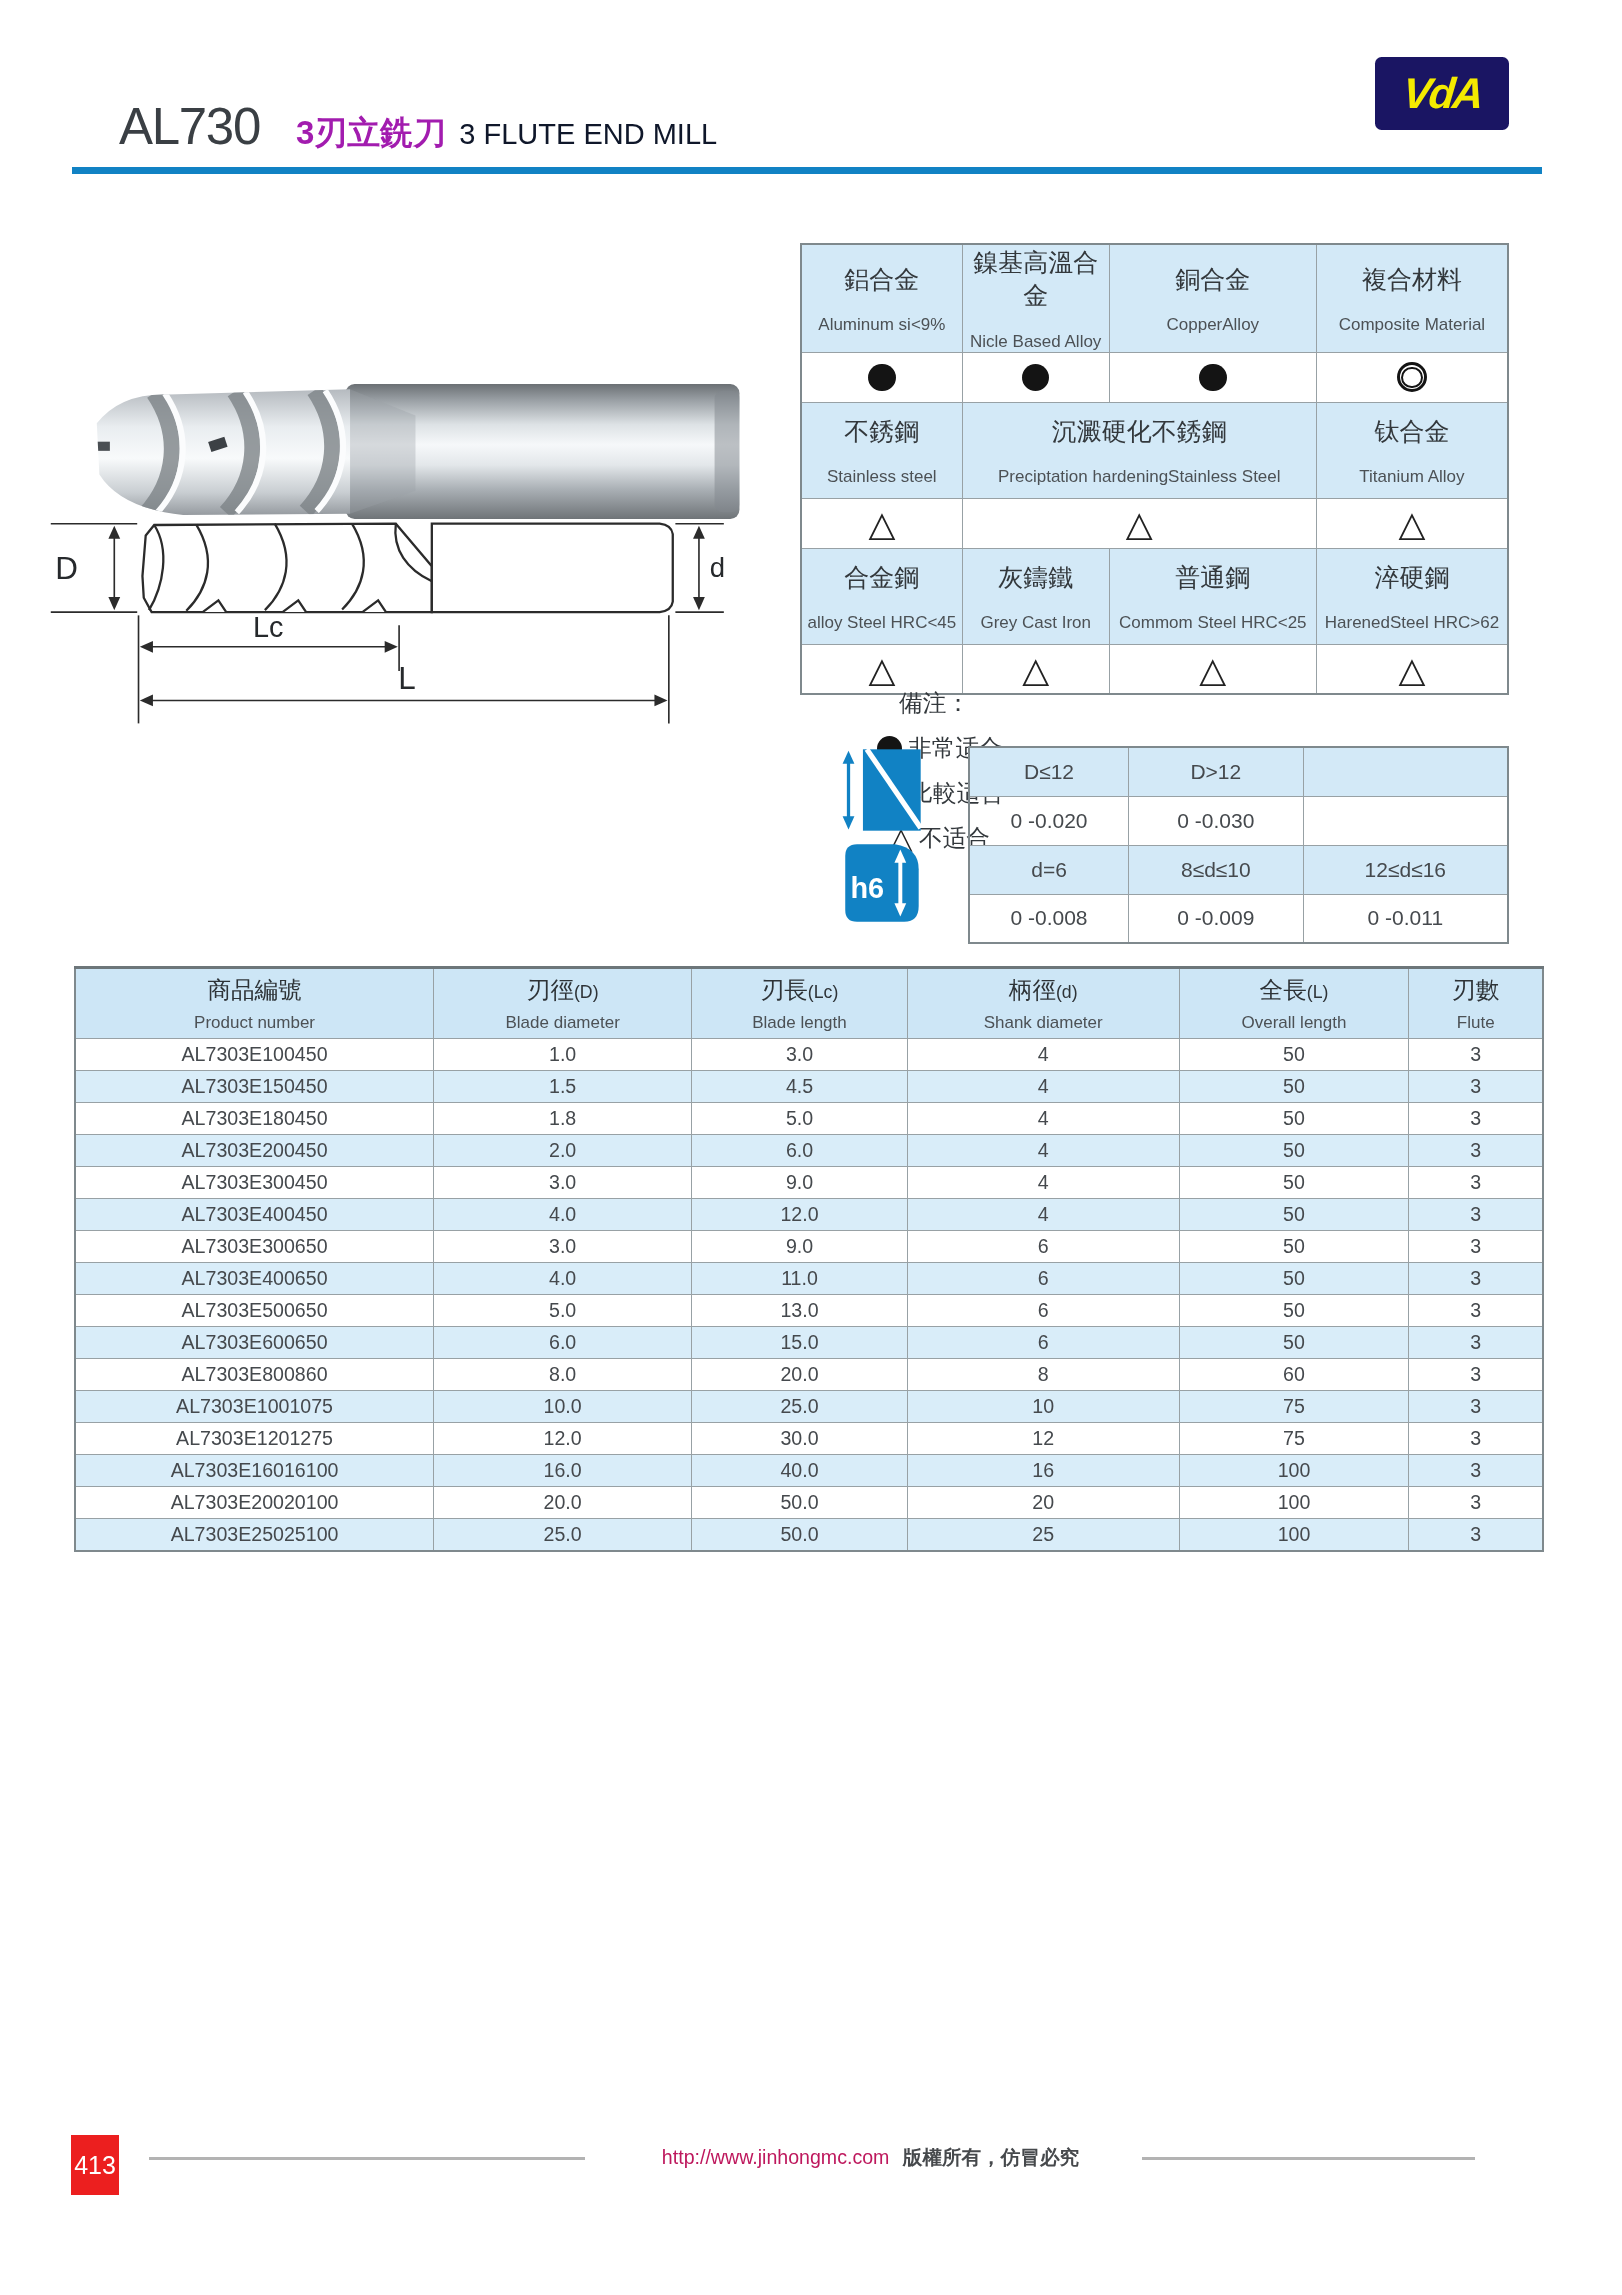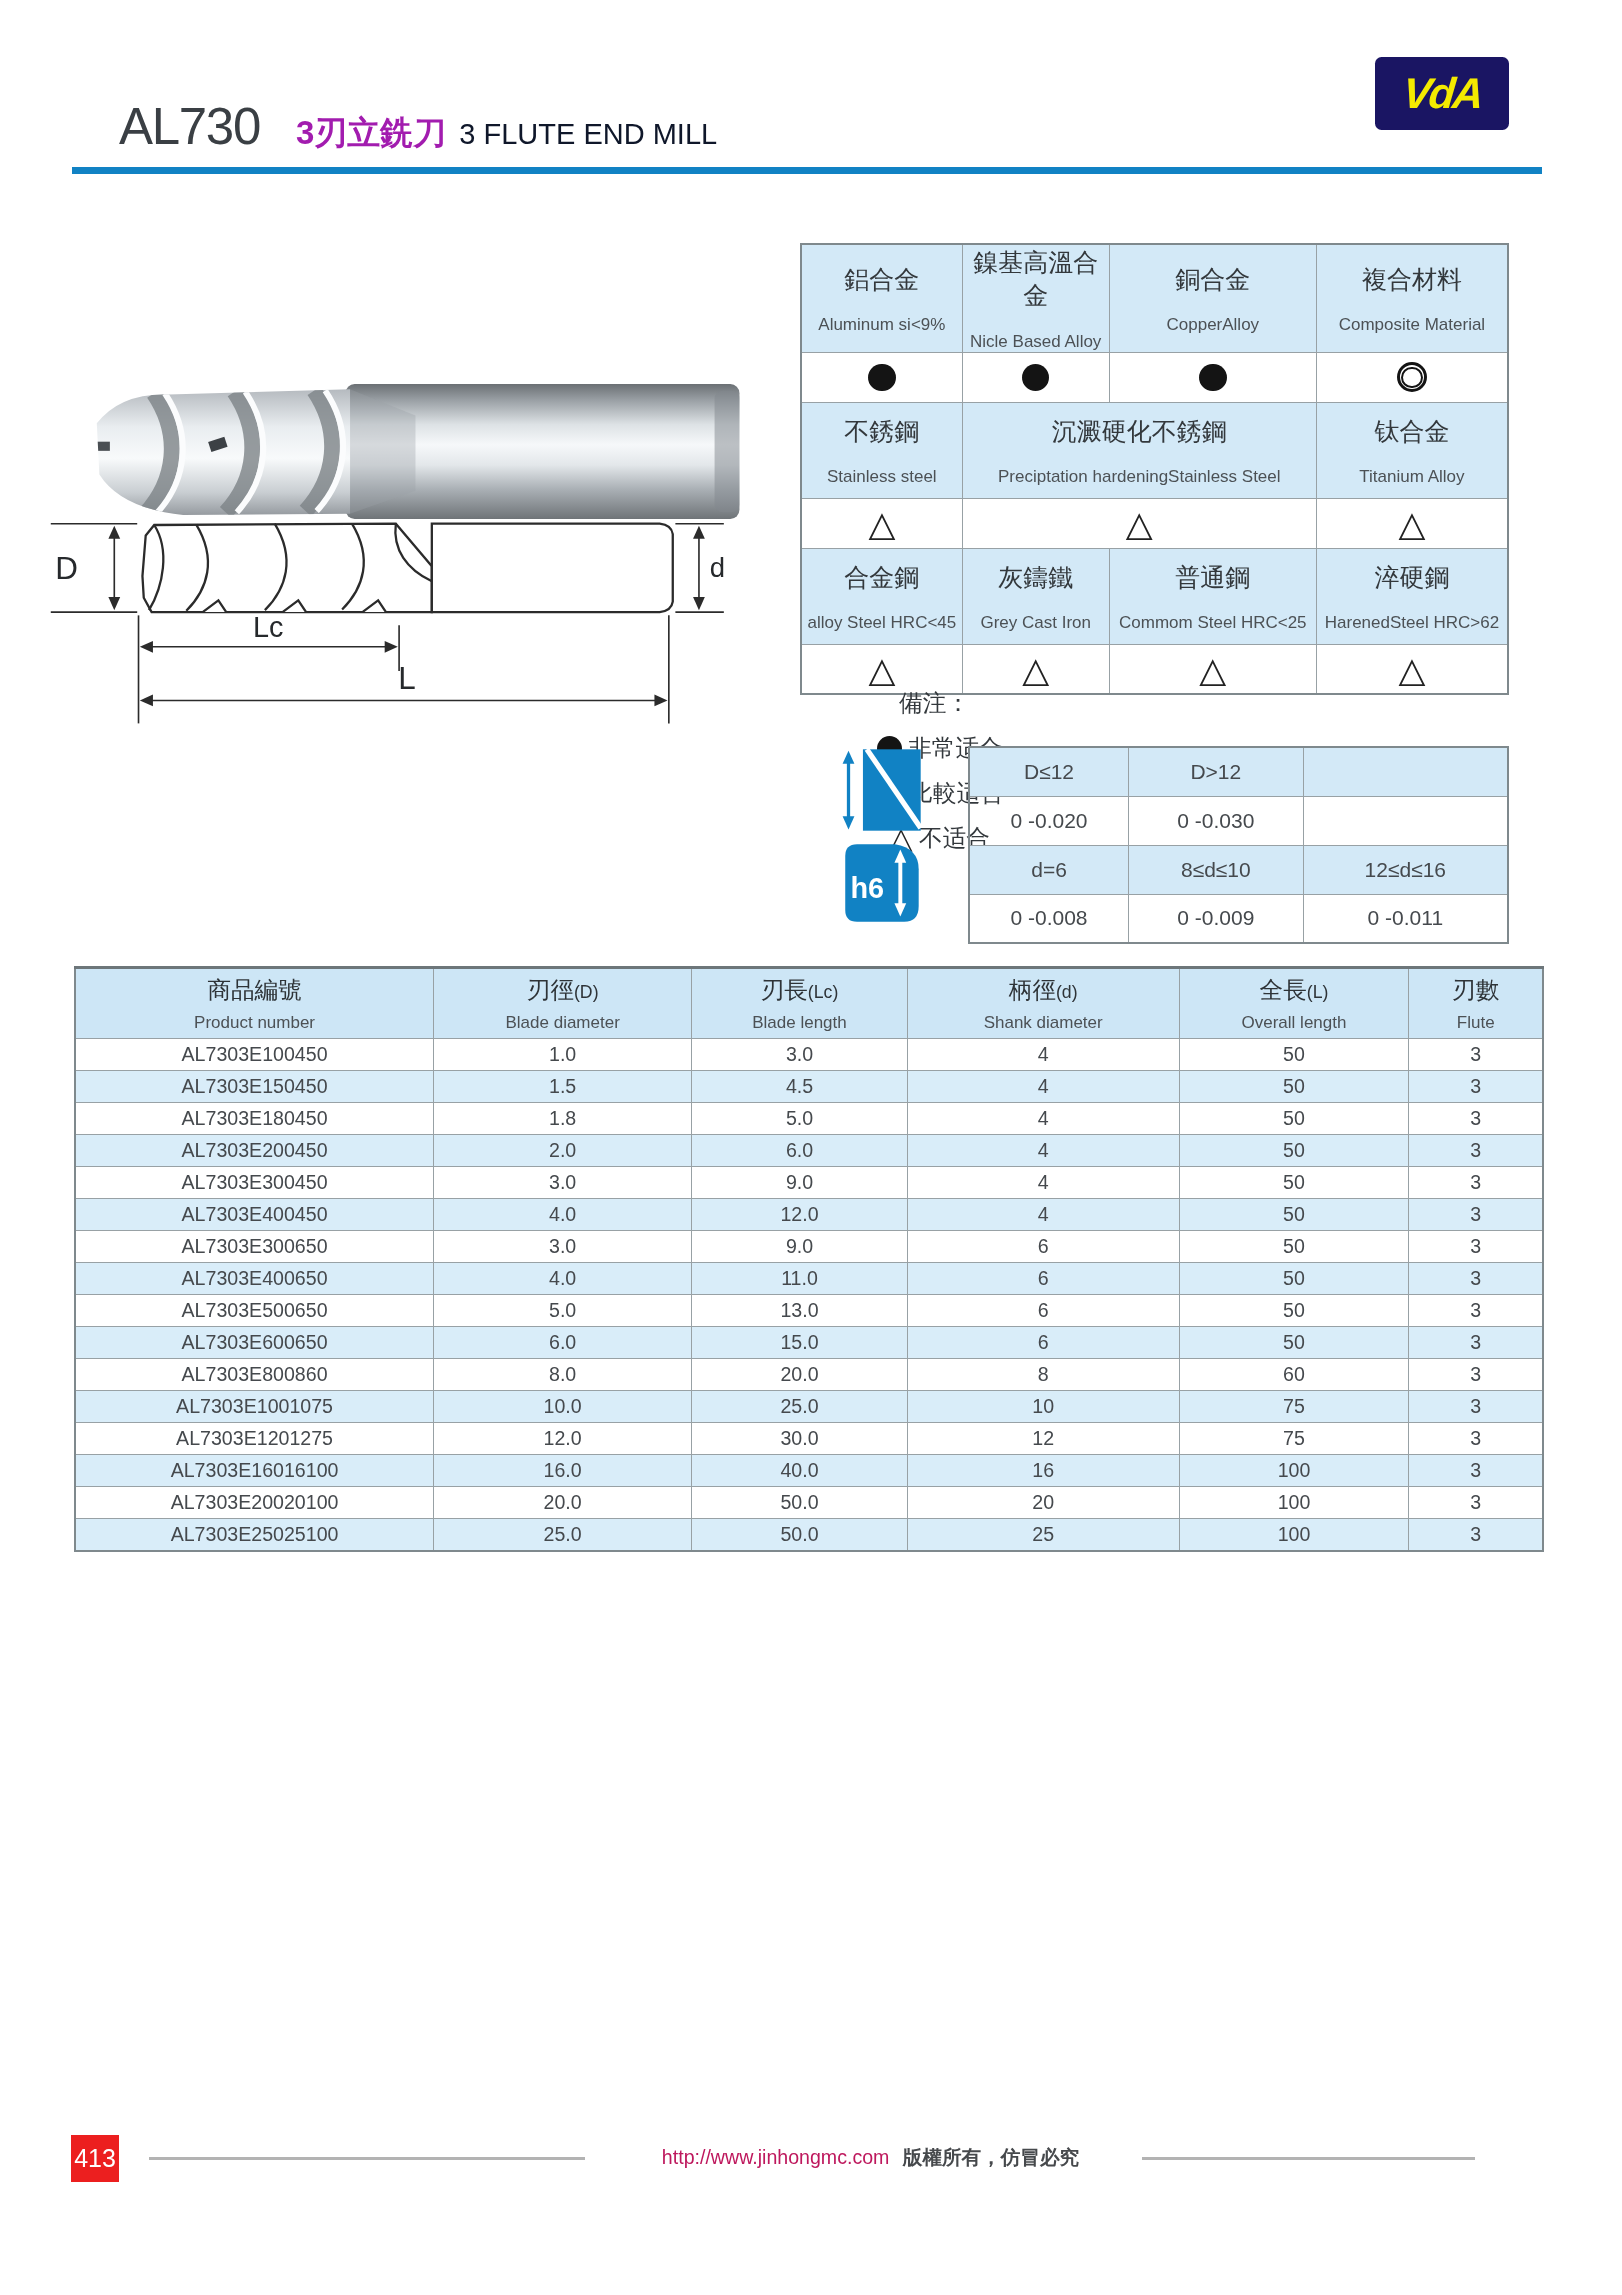--- a/index.html
+++ b/index.html
@@ -67,21 +67,21 @@
   .pt th,.pt td{border:1.3px solid var(--border);text-align:center;vertical-align:middle;}
   .pt thead th{background:var(--headblue);height:71px;font-weight:400;}
   .h-cn{font-size:23.6px;color:#2e3337;}
   .h-cn .sub{font-size:17.7px;}
   .h-en{font-size:17px;color:#4c5155;margin-top:7.9px;}
   .pt tbody td{height:32px;font-size:19.6px;color:#45494d;}
   .pt tbody tr.blue td{background:var(--rowblue);margin-left:20px;}
   .pt tbody tr.white td{background:#ffffff;}
 
   
-  .page-num{position:absolute;left:71px;top:2135px;width:48px;height:47px;background:var(--red);color:#ffffff;display:flex;align-items:center;justify-content:center;font-size:25px;font-weight:300;}
+  .page-num{position:absolute;left:71px;top:2135px;width:48px;height:60px;background:var(--red);color:#ffffff;display:flex;align-items:center;justify-content:center;font-size:25px;font-weight:300;}
   .foot-line{position:absolute;top:2157px;height:2.6px;background:#b3b3b3;}
   .fl-left{left:149px;width:436px;}
   .fl-right{left:1142px;width:333px;}
   .copyright{position:absolute;left:622px;top:2144px;width:497px;text-align:center;font-size:19.6px;white-space:nowrap;}
   .copyright .url{color:#be185d;}
   .copyright .cn{color:#46494c;font-weight:700;margin-left:7.9px;}
 </style>
 </head>
 <body>
 

